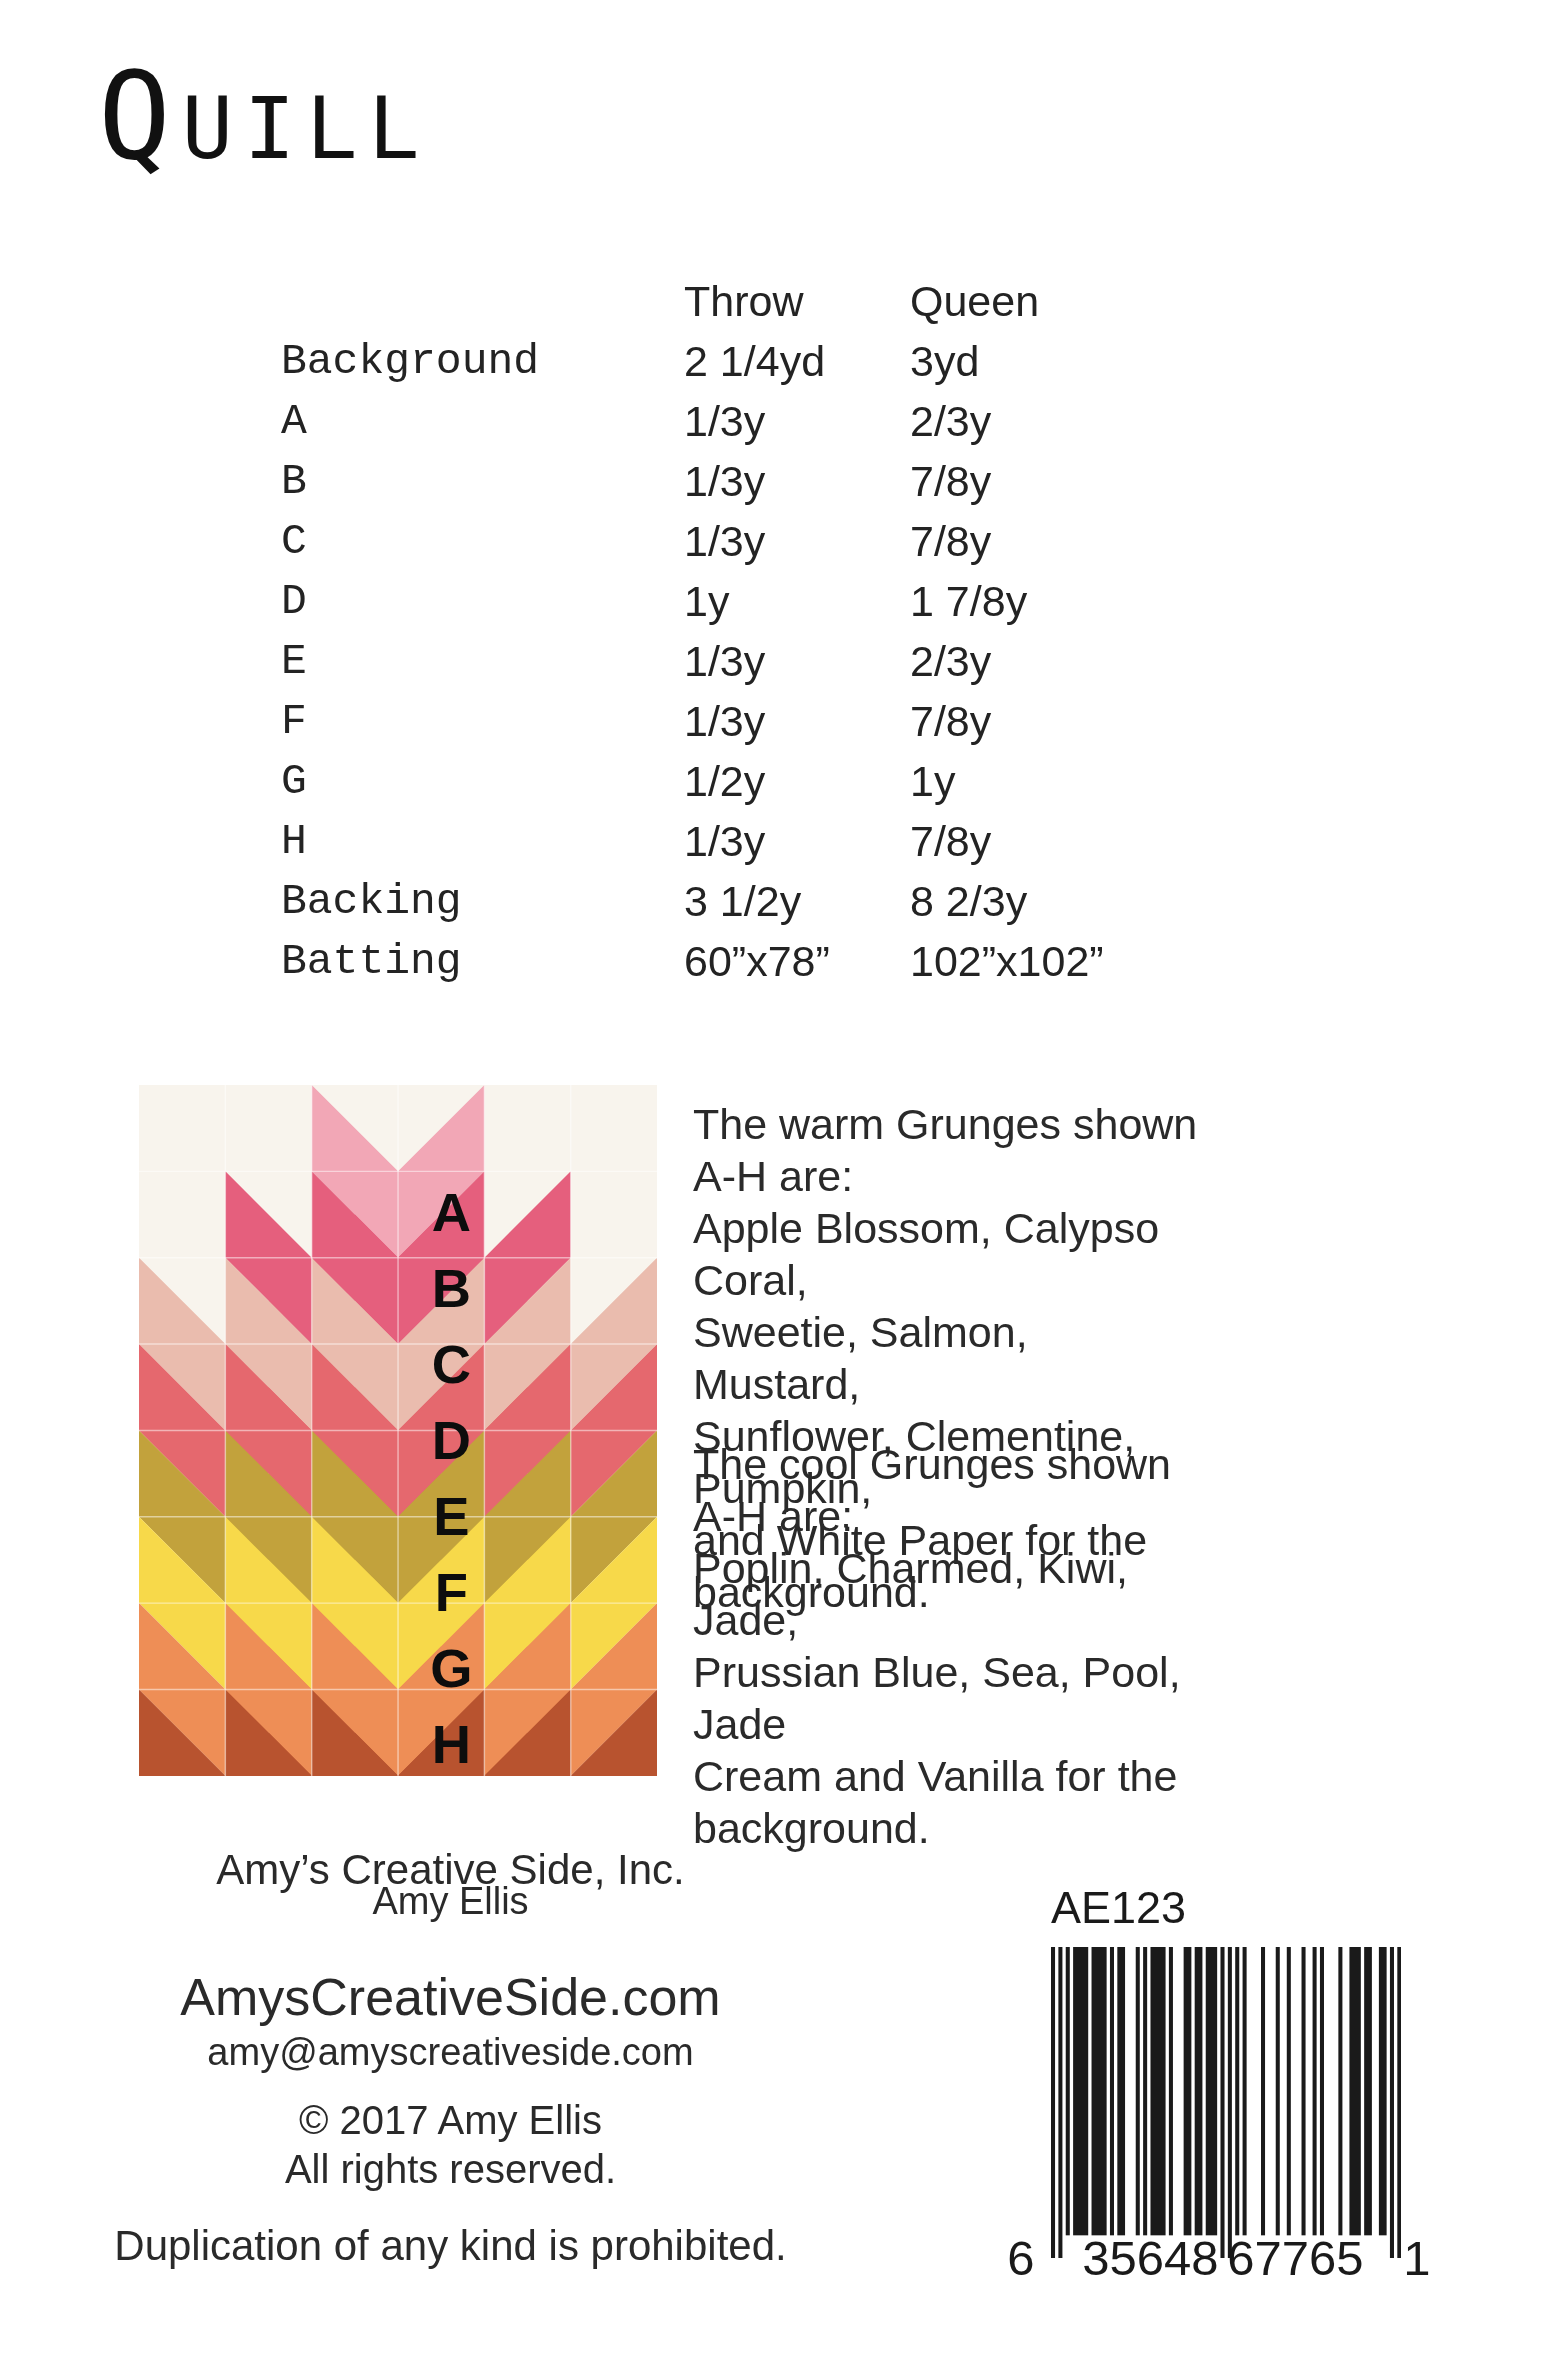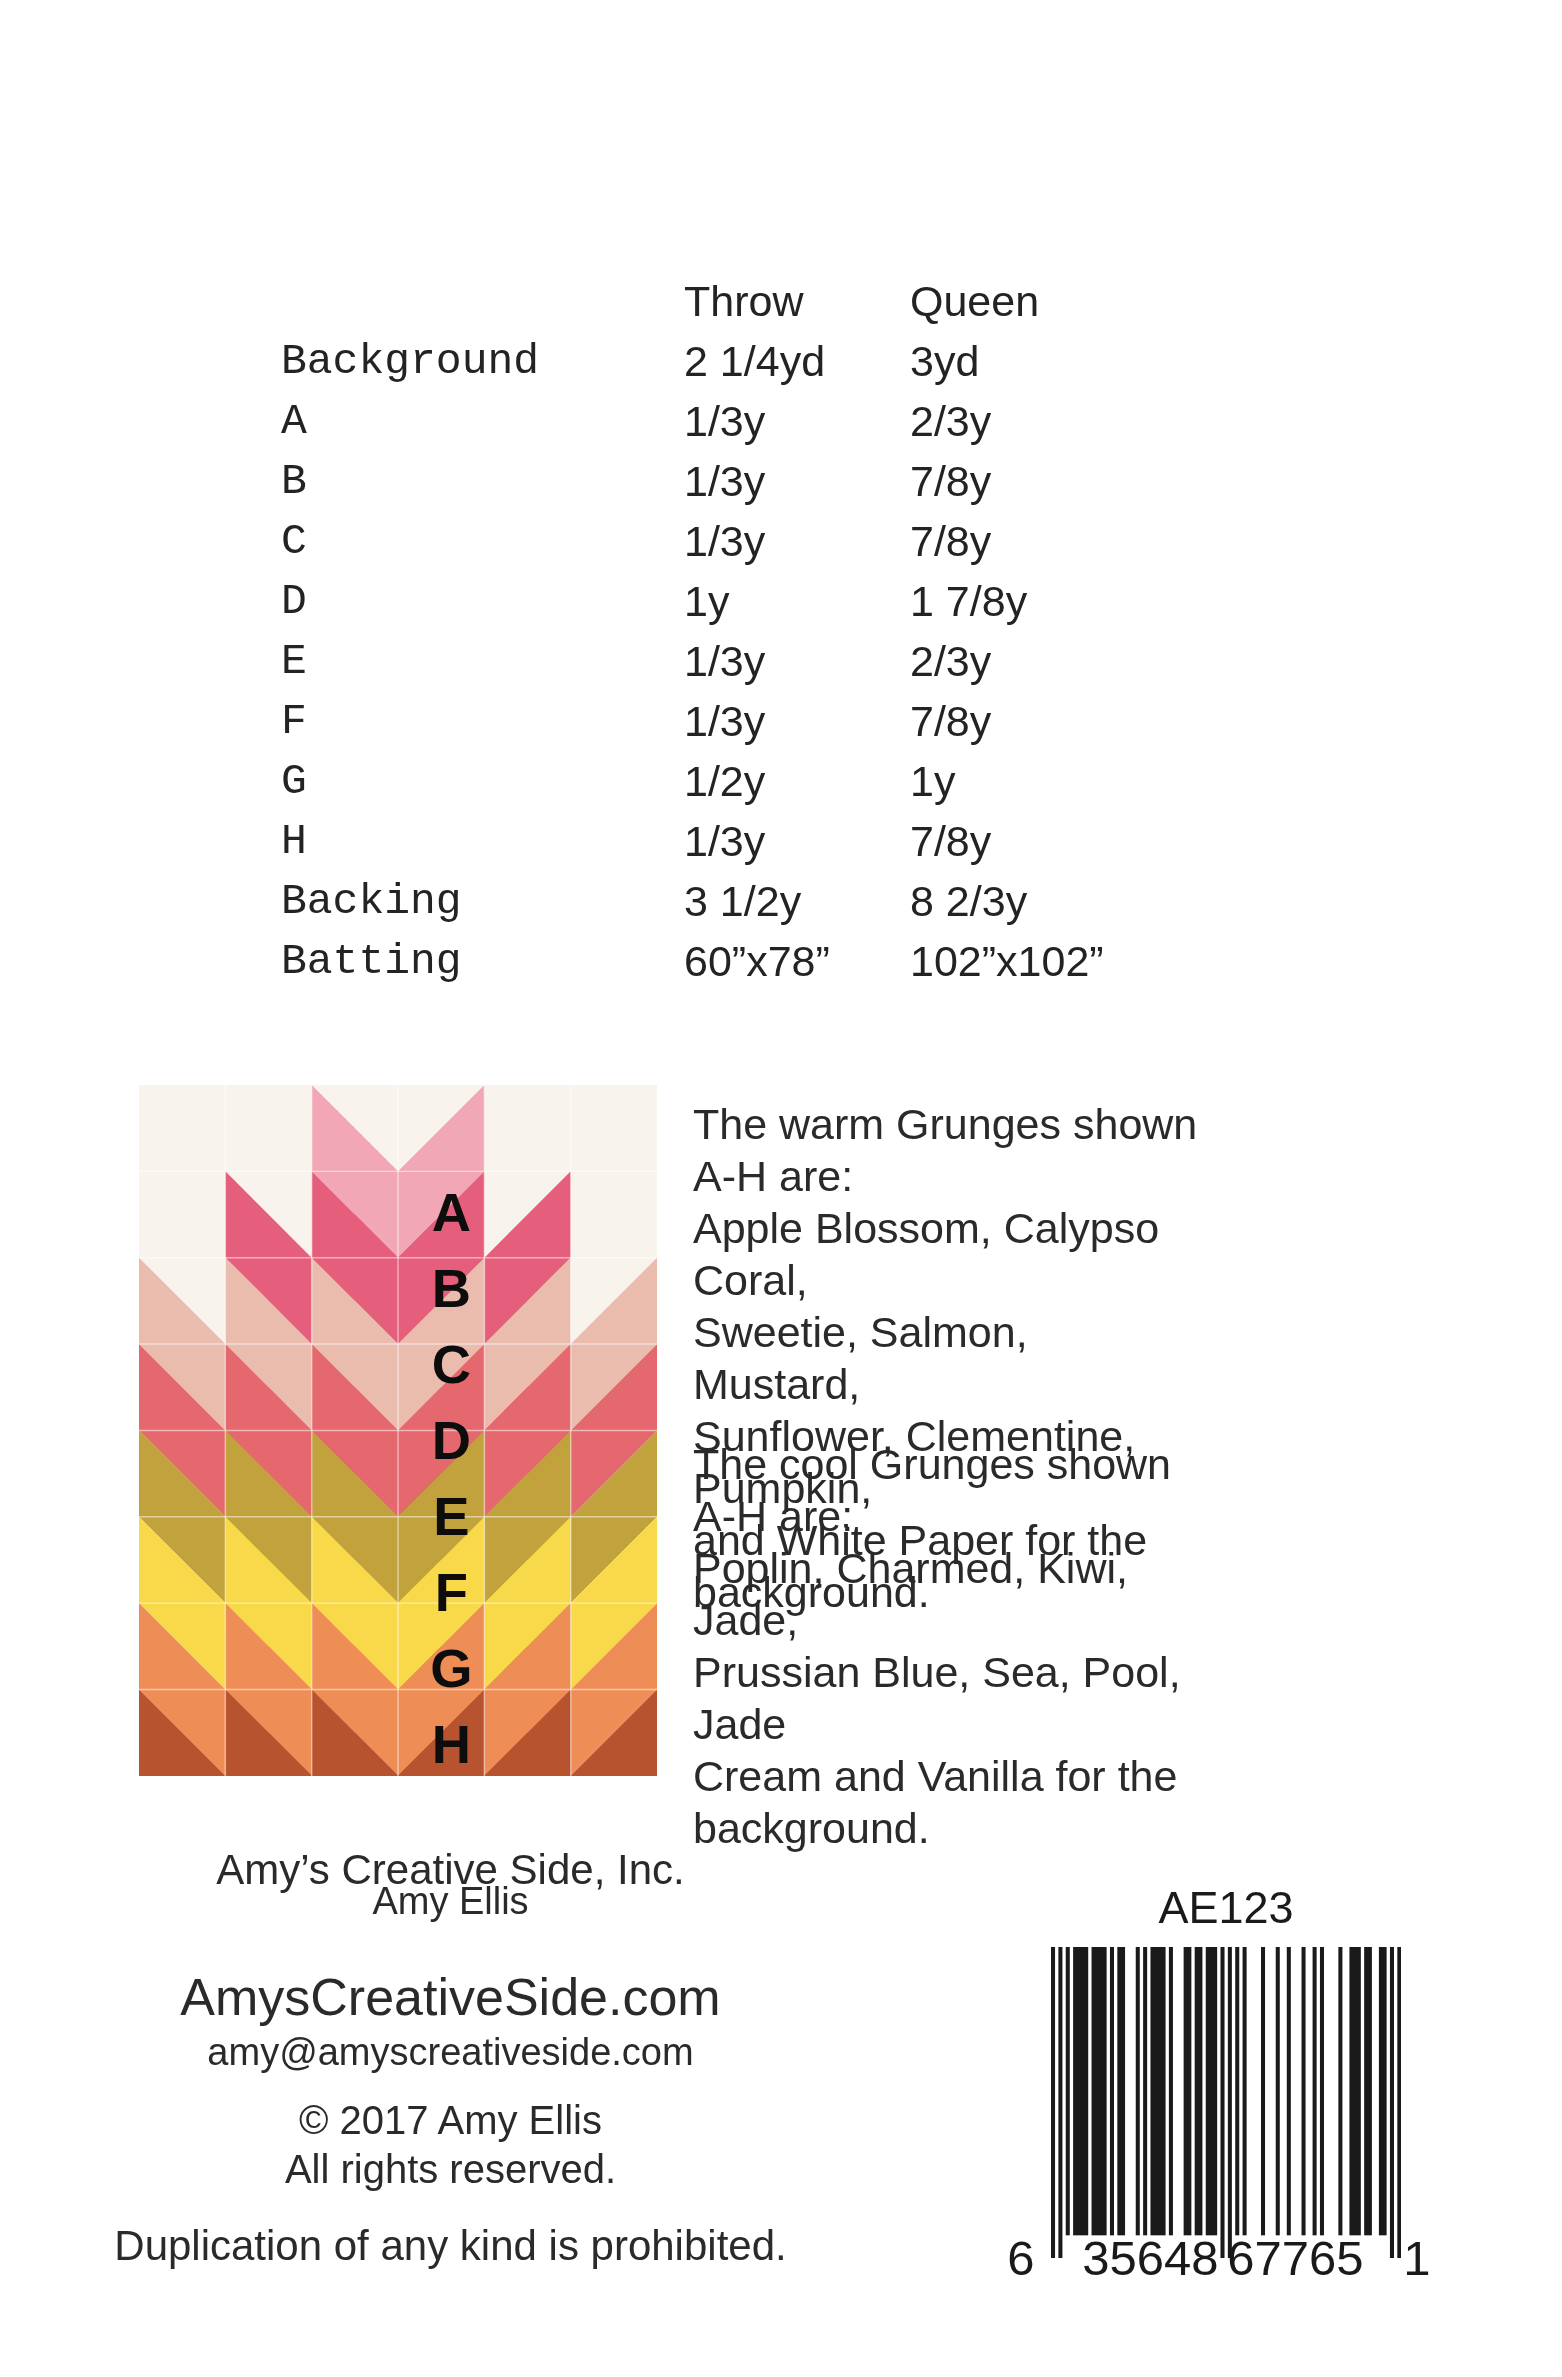--- a/index.html
+++ b/index.html
@@ -28,33 +28,34 @@
   #footer-block{position:absolute;left:88px;width:725px;text-align:center;color:#2a2a2a;}
   #footer-block div{position:absolute;left:0;right:0;}
   #f-author{top:1880px;font-size:38px;}
   #f-company{top:1846px;font-size:42px;}
   #f-website{top:1967px;font-size:52px;}
   #f-email{top:2031px;font-size:38px;}
   #f-copy{top:2098px;font-size:40px;}
   #f-rights{top:2147px;font-size:40px;}
   #f-dup{top:2190px;font-size:42px;margin-top:32px;}
   
-  #sku{position:absolute;left:1051px;width:350px;top:1882px;text-align:center;font-size:45px;color:#1a1a1a;}
+  #sku{position:absolute;left:1051px;width:350px;top:1882px;text-align:left;font-size:45px;color:#1a1a1a;}
   #barcode-svg{position:absolute;left:1051px;top:1947px;}
   .bc-digit{position:absolute;top:2230px;font-size:49px;color:#1a1a1a;text-align:center;}
   #bc-d-left{left:994px;width:54px;}
   #bc-g1{left:1060px;width:181px;}
   #bc-g2{left:1205px;width:181px;}
   #bc-d-right{left:1390px;width:54px;}
 </style>
 </head>
 <body>
 
 <div id="page">
 
+  <div id="title">Quill</div>
 
   <div id="yardage">
     <div class="yrow">
       <span class="ycol-throw">Throw</span>
       <span class="ycol-queen">Queen</span>
     </div>
 
   <div class="yrow">
         <span class="ycol-item">Background</span>
         <span class="ycol-throw">2 1/4yd</span>

